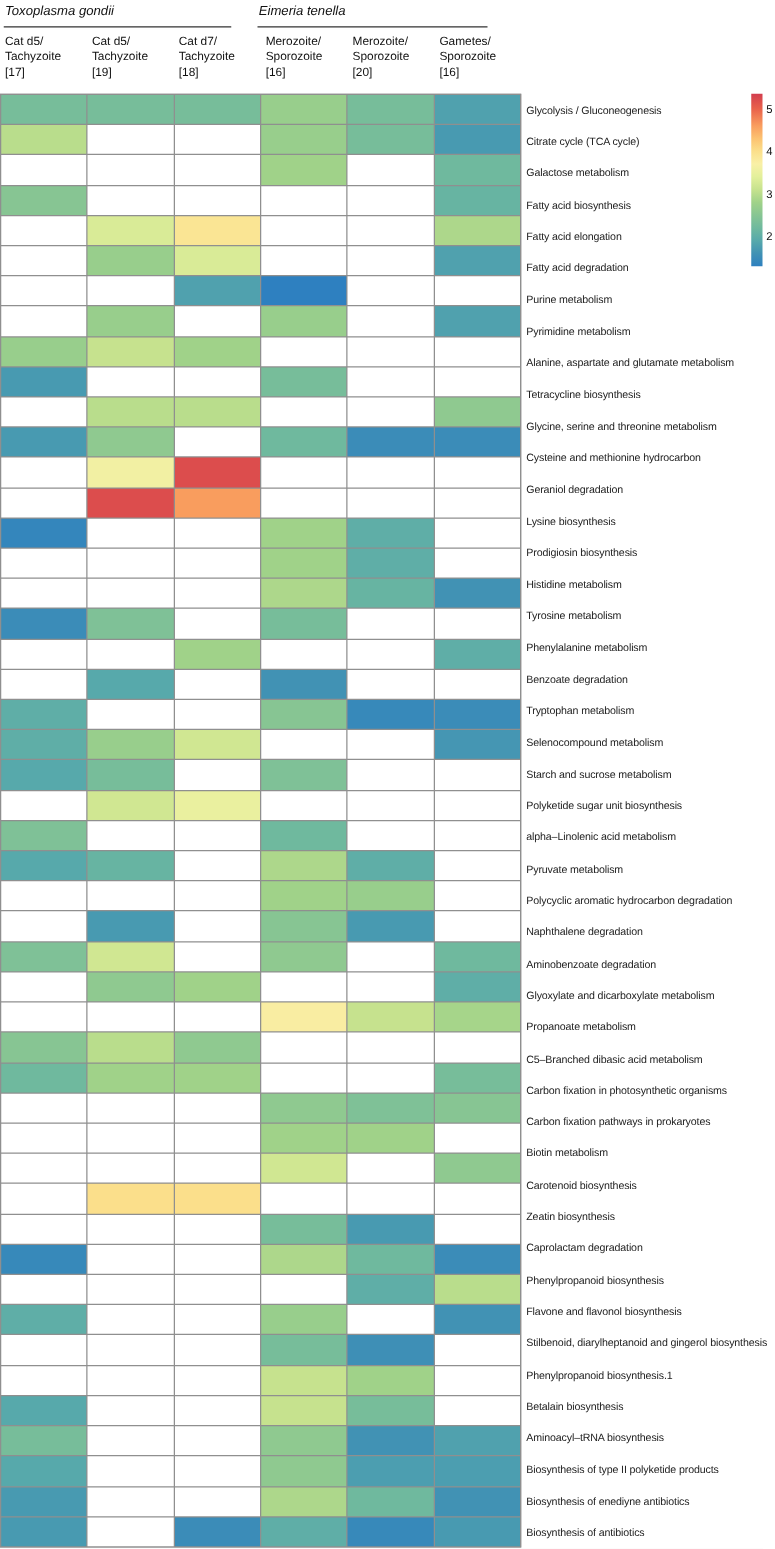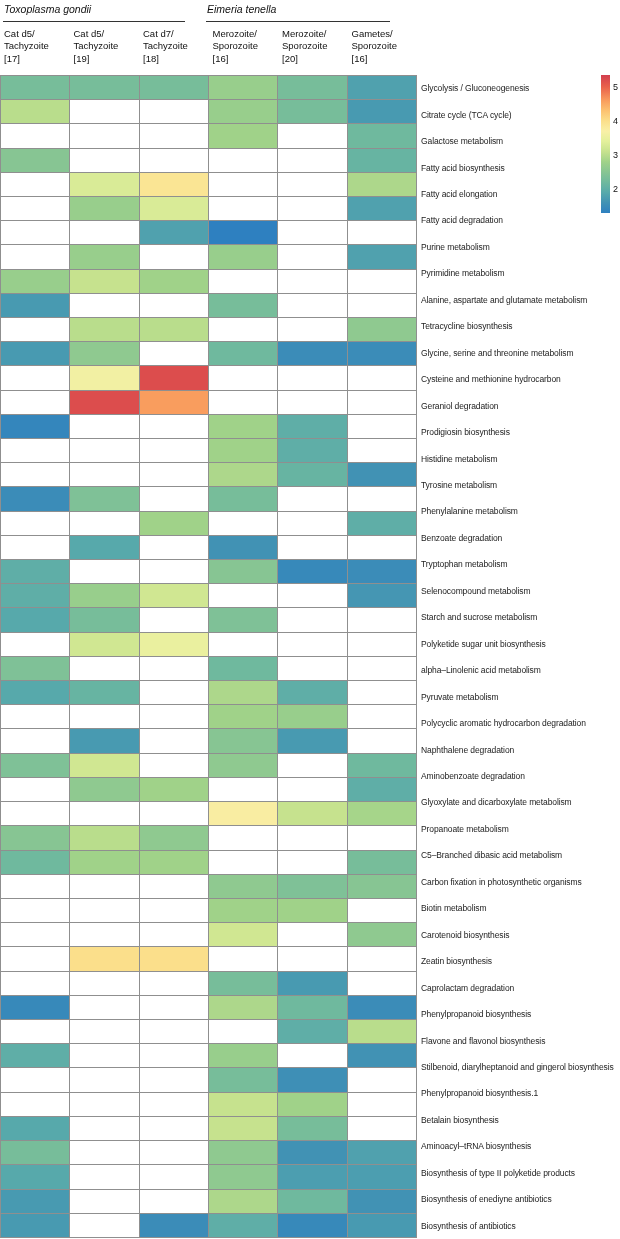--- a/index.html
+++ b/index.html
@@ -394,38 +394,40 @@
       <div class="row-label">Fatty acid biosynthesis</div>
       <div class="row-label">Fatty acid elongation</div>
       <div class="row-label">Fatty acid degradation</div>
       <div class="row-label">Purine metabolism</div>
       <div class="row-label">Pyrimidine metabolism</div>
       <div class="row-label">Alanine, aspartate and glutamate metabolism</div>
       <div class="row-label">Tetracycline biosynthesis</div>
       <div class="row-label">Glycine, serine and threonine metabolism</div>
       <div class="row-label">Cysteine and methionine hydrocarbon</div>
       <div class="row-label">Geraniol degradation</div>
+      <div class="row-label">Lysine biosynthesis</div>
       <div class="row-label">Prodigiosin biosynthesis</div>
       <div class="row-label">Histidine metabolism</div>
       <div class="row-label">Tyrosine metabolism</div>
       <div class="row-label">Phenylalanine metabolism</div>
       <div class="row-label">Benzoate degradation</div>
       <div class="row-label">Tryptophan metabolism</div>
       <div class="row-label">Selenocompound metabolism</div>
       <div class="row-label">Starch and sucrose metabolism</div>
       <div class="row-label">Polyketide sugar unit biosynthesis</div>
       <div class="row-label">alpha–Linolenic acid metabolism</div>
       <div class="row-label">Pyruvate metabolism</div>
       <div class="row-label">Polycyclic aromatic hydrocarbon degradation</div>
       <div class="row-label">Naphthalene degradation</div>
       <div class="row-label">Aminobenzoate degradation</div>
       <div class="row-label">Glyoxylate and dicarboxylate metabolism</div>
       <div class="row-label">Propanoate metabolism</div>
       <div class="row-label">C5–Branched dibasic acid metabolism</div>
       <div class="row-label">Carbon fixation in photosynthetic organisms</div>
+      <div class="row-label">Carbon fixation pathways in prokaryotes</div>
       <div class="row-label">Biotin metabolism</div>
       <div class="row-label">Carotenoid biosynthesis</div>
       <div class="row-label">Zeatin biosynthesis</div>
       <div class="row-label">Caprolactam degradation</div>
       <div class="row-label">Phenylpropanoid biosynthesis</div>
       <div class="row-label">Flavone and flavonol biosynthesis</div>
       <div class="row-label">Stilbenoid, diarylheptanoid and gingerol biosynthesis</div>
       <div class="row-label">Phenylpropanoid biosynthesis.1</div>
       <div class="row-label">Betalain biosynthesis</div>
       <div class="row-label">Aminoacyl–tRNA biosynthesis</div>

